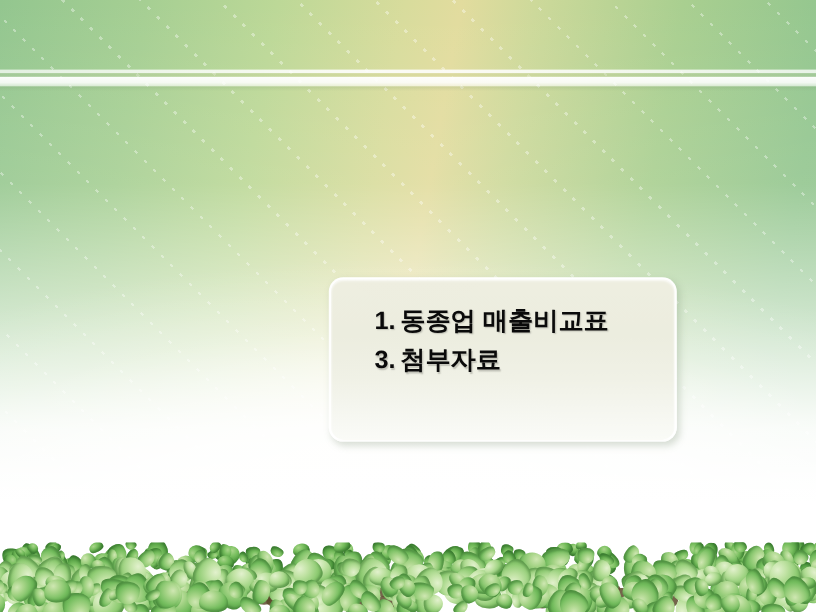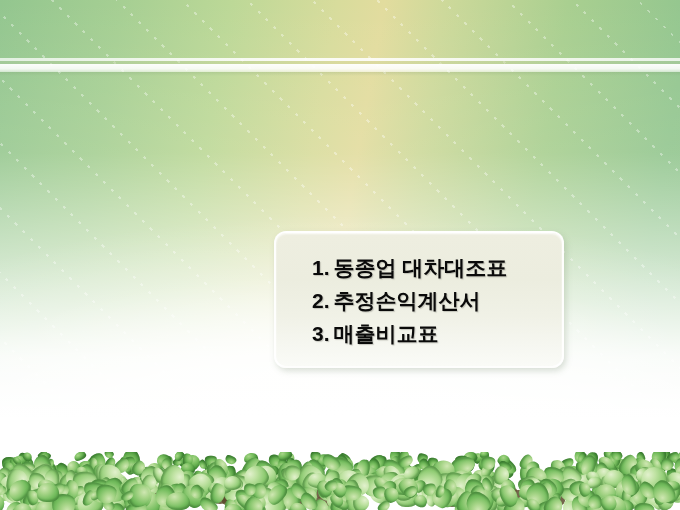--- a/index.html
+++ b/index.html
@@ -221,27 +221,24 @@
     <div class="line-thin"></div>
     <div class="line-gap"></div>
     <div class="line-thick"></div>
     <div class="line-shadow"></div>
   </div>
 
 
   <div class="list-box">
     <div class="list-inner">
       <div class="list-item">
-        <span class="num">1.</span><span>동종업 대차대조표</span>
+        <span class="num">1.</span><span>동종업 매출비교표</span>
       </div>
       <div class="list-item">
-        <span class="num">2.</span><span>추정손익계산서</span>
-      </div>
-      <div class="list-item">
-        <span class="num">3.</span><span>매출비교표</span>
+        <span class="num">3.</span><span>첨부자료</span>
       </div>
     </div>
   </div>
 
   <div class="foliage">
       <div class="soil" style="width: 29.6254px; height: 7.48511px; left: 249.797px; top: 34.8715px;"></div>
       <div class="soil" style="width: 18.3099px; height: 10.3384px; left: 210.779px; top: 41.8102px;"></div>
       <div class="soil" style="width: 15.7976px; height: 13.594px; left: 154.635px; top: 34.2684px;"></div>
       <div class="soil" style="width: 19.7652px; height: 8.66518px; left: 222.266px; top: 45.1122px;"></div>
       <div class="soil" style="width: 26.6105px; height: 16.02px; left: 107.795px; top: 33.9316px;"></div>

